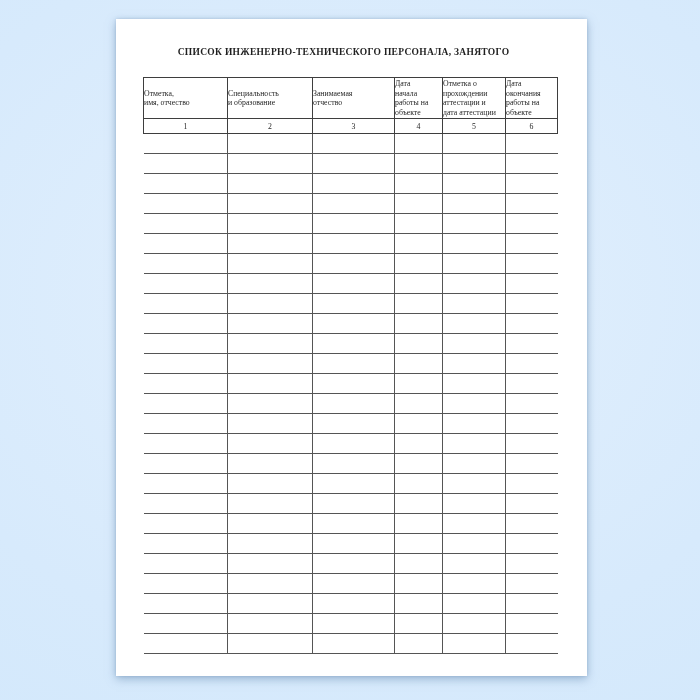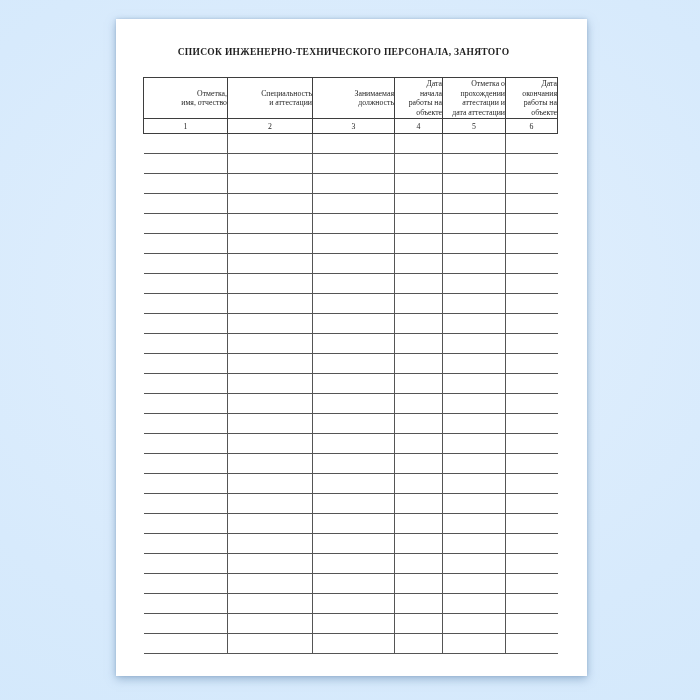--- a/index.html
+++ b/index.html
@@ -50,21 +50,21 @@
   col.c5 { width: 63px; }
   col.c6 { width: 52px; }
   tr.header-row { height: 41px; }
   tr.number-row { height: 15px; }
   th {
     border: 1px solid #3e3e3e;
     font-weight: normal;
     font-size: 7.8px;
     line-height: 9.6px;
     white-space: pre-line;
-    text-align: right;
+    text-align: left;
     vertical-align: middle;
     padding: 1px 0;
     color: #1f1f1f;
   }
   td.num {
     border: 1px solid #3e3e3e;
     font-size: 7.8px;
     text-align: center;
     vertical-align: middle;
     padding: 0;
@@ -94,23 +94,23 @@
         <col class="c3">
         <col class="c4">
         <col class="c5">
         <col class="c6">
     </colgroup>
     <thead>
       <tr class="header-row">
         <th>Отметка,
 имя, отчество</th>
         <th>Специальность
-и аттестации</th>
+и образование</th>
         <th>Занимаемая
-должность</th>
+отчество</th>
         <th>Дата
 начала
 работы на
 объекте</th>
         <th>Отметка о
 прохождении
 аттестации и
 дата аттестации</th>
         <th>Дата
 окончания

